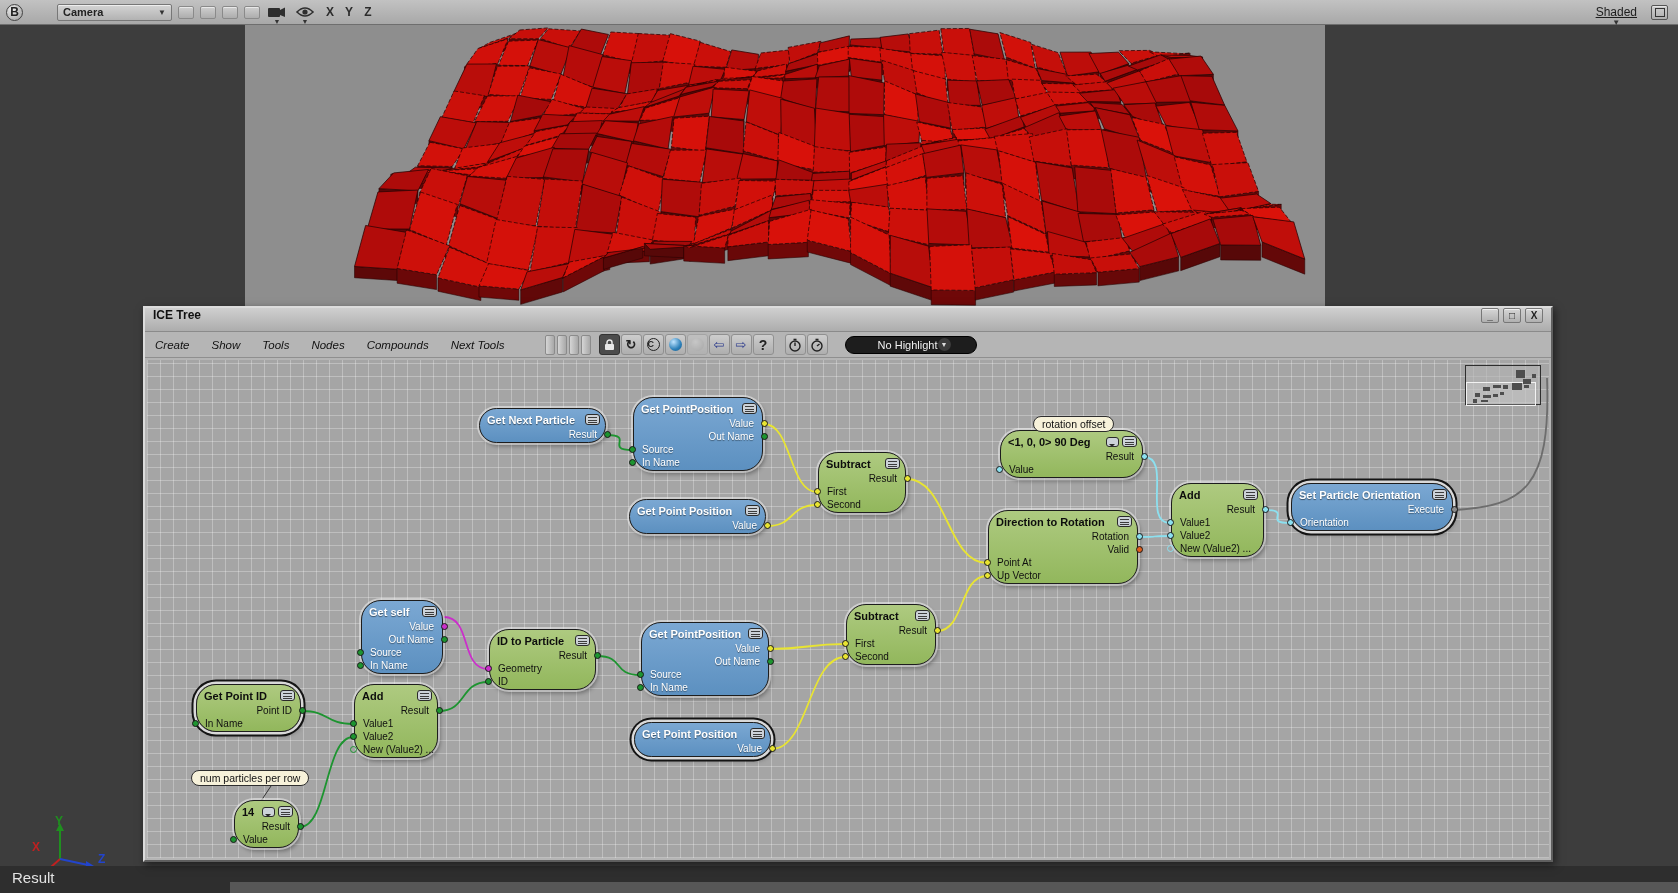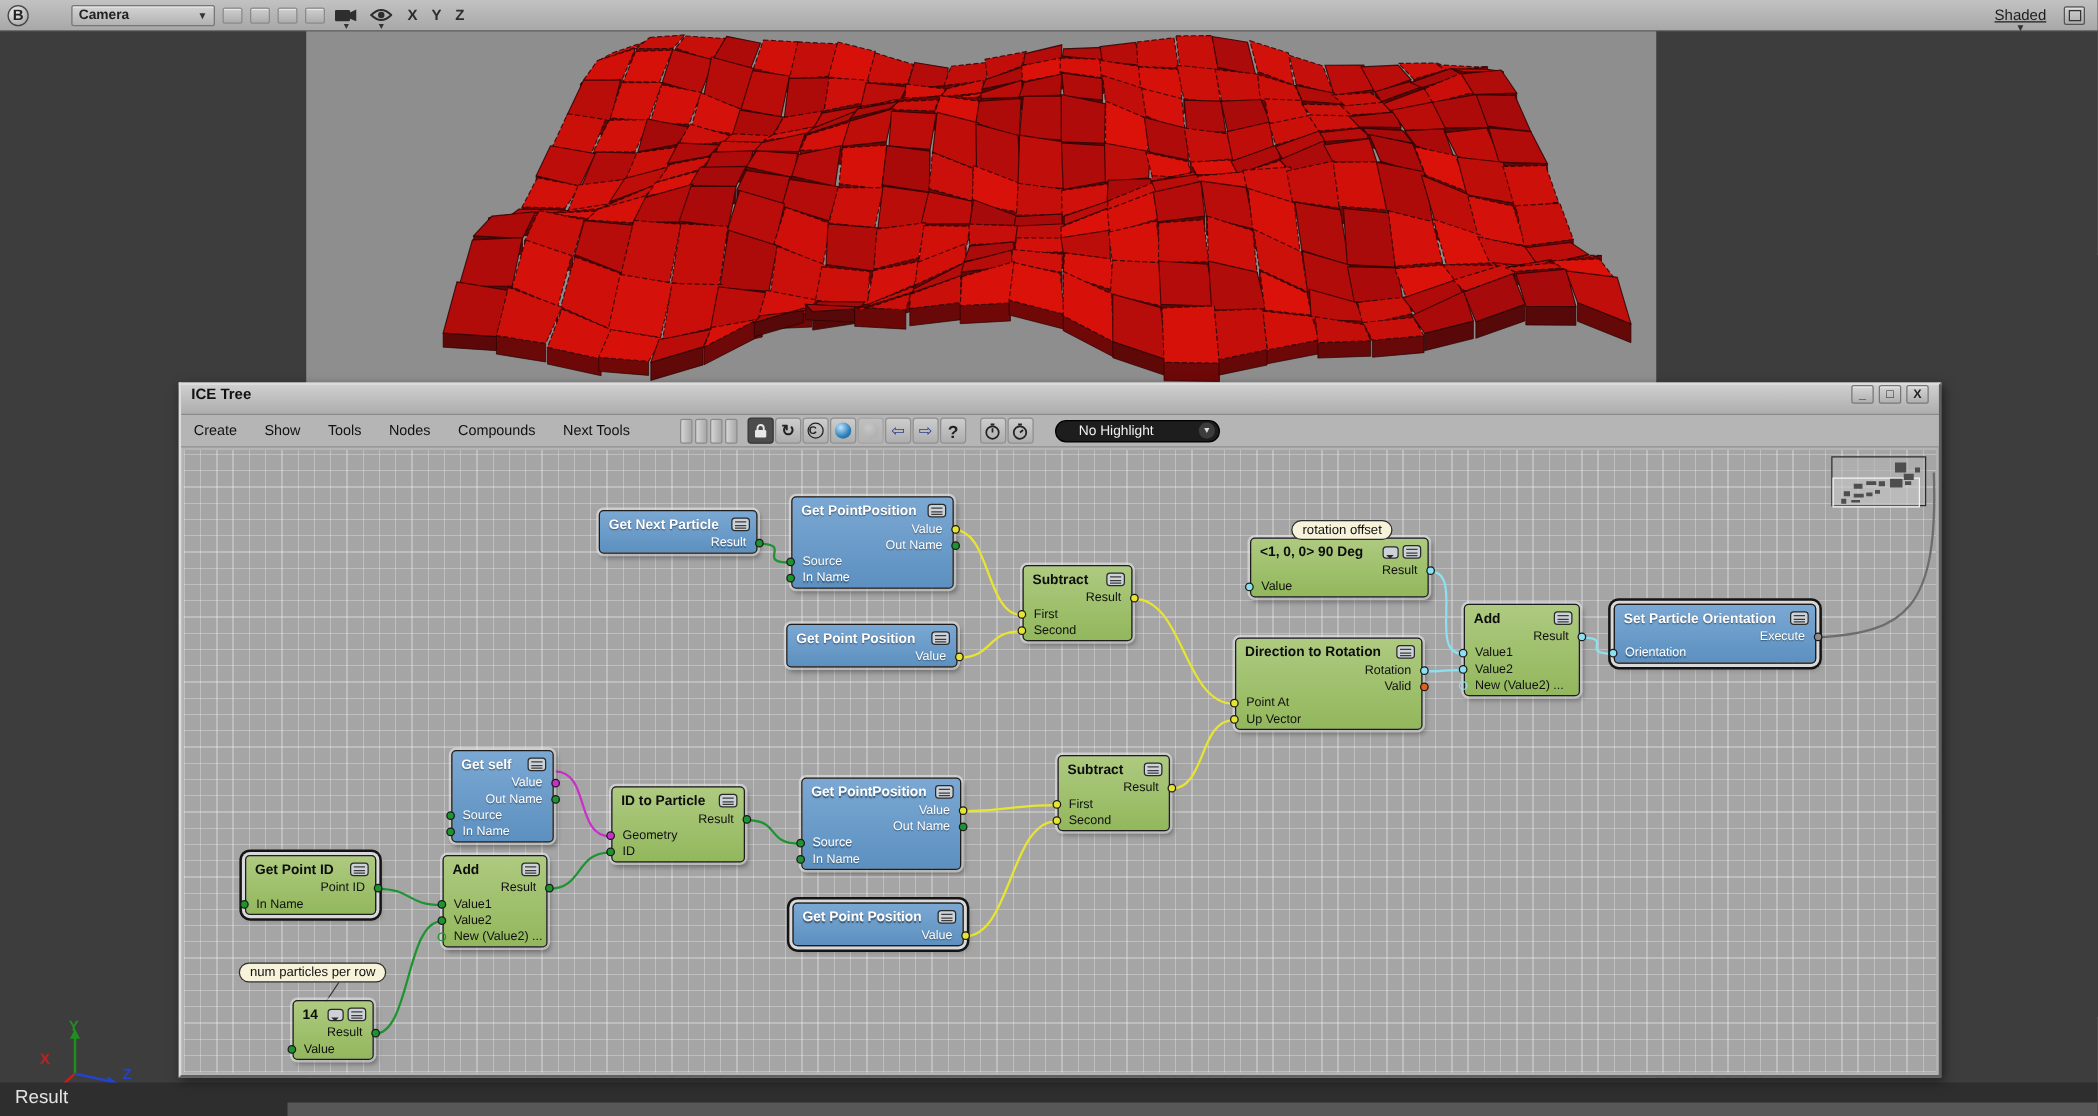--- a/index.html
+++ b/index.html
@@ -62,34 +62,34 @@
   .slat { width:10px; height:20px; background:linear-gradient(90deg,#d5d5d5,#a8a8a8);
     border:1px solid #8b8b8b; border-radius:2px;}
   .ico-btn { width:21px; height:21px; border-radius:3px; display:flex; align-items:center;
     justify-content:center; font-size:13px; color:#2b3a8c; background:linear-gradient(#cdcdcd,#aeaeae);
     border:1px solid #909090; margin-right:1px; }
   .ico-btn.pressed { background:#4c4c4c; border-color:#333; }
   .ico-btn.dim { opacity:.45; }
   .ico-grp { display:flex; align-items:center; margin-right:10px; }
   .qmark { font-weight:bold; color:#222; font-size:14px; }
   .combo { height:18px; min-width:132px; background:#1d1d1d; border:1px solid #000;
-    border-radius:9px; display:flex; align-items:center; justify-content:flex-end;
-    color:#f0f0f0; font-size:11px; padding:0 3px 0 10px; margin-left:6px;gap:36px;}
+    border-radius:9px; display:flex; align-items:center; justify-content:center;
+    color:#f0f0f0; font-size:11px; padding:0 3px 0 10px; margin-left:6px;}
   .combo .cbtn { width:13px; height:13px; border-radius:50%; background:#3c3c3c;
     color:#ddd; font-size:7px; text-align:center; line-height:13px; }
 
   
   .graph { position:absolute; left:2px; top:52px; right:2px; bottom:2px; background:#a5a5a5;
     background-image:
       repeating-linear-gradient(0deg, rgba(255,255,255,.28) 0 1px, transparent 1px 13px),
       repeating-linear-gradient(90deg, rgba(255,255,255,.28) 0 1px, transparent 1px 13px);
     overflow:hidden; }
   #wire-svg { position:absolute; left:0; top:0; z-index:1; pointer-events:none; }
 
-  .node { position:absolute; border:1.5px solid #1d1d1d; border-radius:4px; z-index:2;
+  .node { position:absolute; border:1.5px solid #1d1d1d; border-radius:20px; z-index:2;
     box-shadow:0 0 0 2px rgba(240,240,240,.55), 2px 3px 4px rgba(0,0,0,.35); }
   .node.blue { background:linear-gradient(#7ba8d3,#5c90c0); }
   .node.green { background:linear-gradient(#aeca80,#92b75c); }
   .node.selected { box-shadow:0 0 0 2.5px #d9d9d9, 0 0 0 4.5px #141414, 2px 3px 5px rgba(0,0,0,.4); }
   .ntitle { display:flex; align-items:center; justify-content:space-between;
     padding:3px 5px 2px 7px; height:20px; font-weight:bold; font-size:11px; white-space:nowrap; }
   .blue .ntitle { color:#fff; text-shadow:0 1px 1px rgba(0,0,0,.5); }
   .green .ntitle { color:#0d0d0d; }
   .nicons { display:flex; gap:3px; align-items:center; }
   .burger { width:15px; height:11px; background:#ccd2d8; border:1px solid #2a2a2a; border-radius:3px;
@@ -673,21 +673,21 @@
 <div class="ice-window">
   <div class="ice-titlebar">
     <span class="ice-title">ICE Tree</span>
     <div class="win-btns">
       <div class="win-btn">_</div>
       <div class="win-btn">□</div>
       <div class="win-btn">X</div>
     </div>
   </div>
   <div class="ice-menubar">
-    <div id="menu-holder" style="display:flex;">
+    <div id="menu-holder" style="display:flex;font-style:italic;">
         <div class="menu-item">Create</div>
         <div class="menu-item">Show</div>
         <div class="menu-item">Tools</div>
         <div class="menu-item">Nodes</div>
         <div class="menu-item">Compounds</div>
         <div class="menu-item">Next Tools</div>
       </div>
     <div class="slats">
       <div class="slat"></div>
       <div class="slat"></div>

